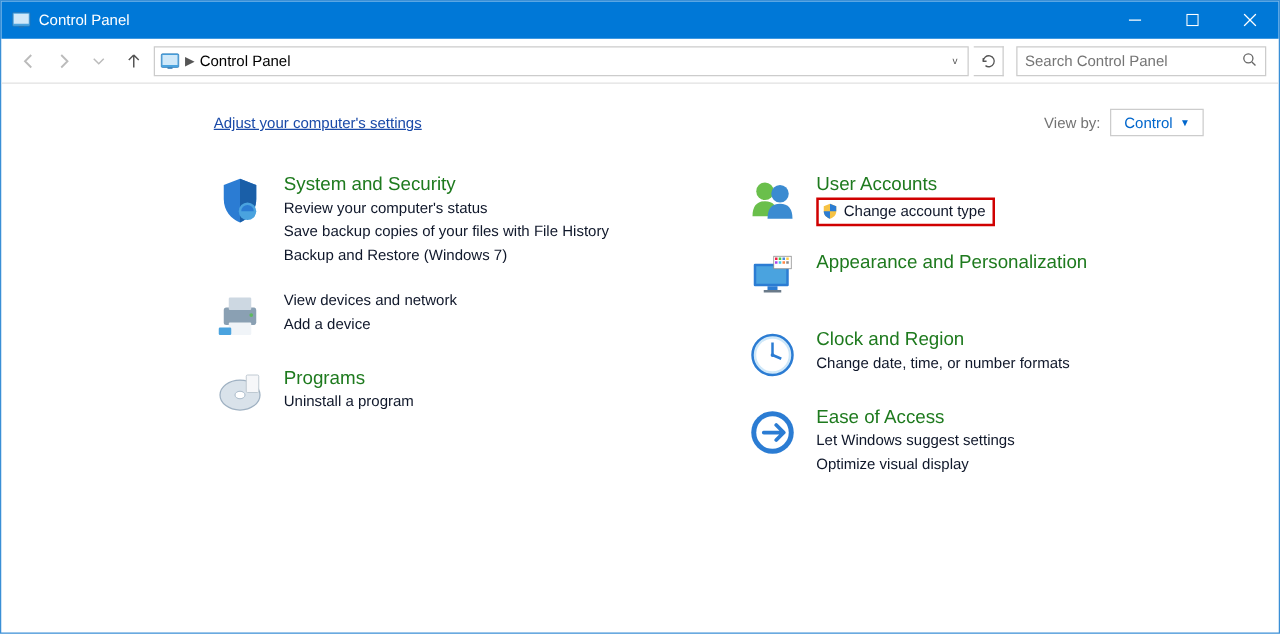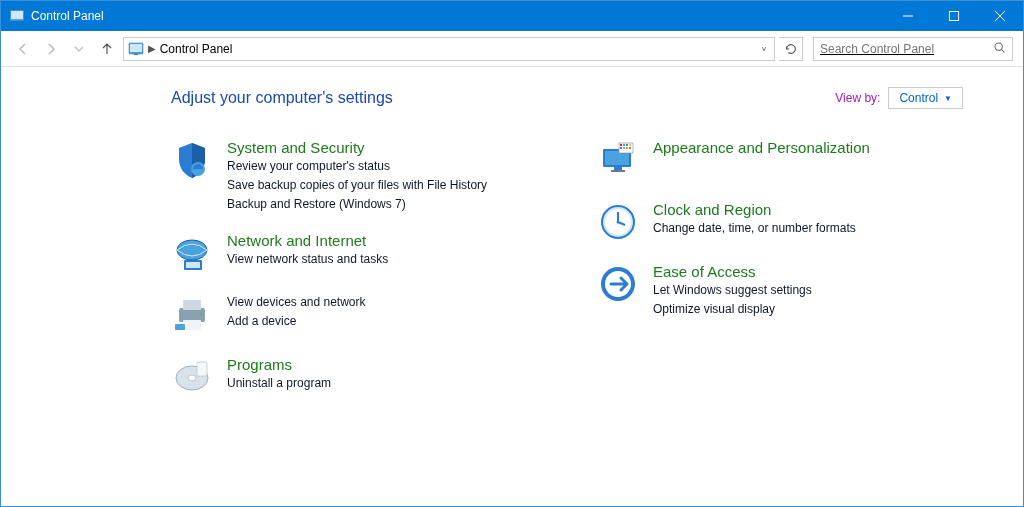--- a/index.html
+++ b/index.html
@@ -14,28 +14,28 @@
 .navbar { height: 36px; border-bottom: 1px solid #e1e1e1; display: flex; align-items: center; padding: 0 10px; gap: 4px; }
 .navbtn { width: 24px; height: 24px; display: flex; align-items: center; justify-content: center; color: #888; }
 .navbtn.active { color: #333; }
 .addrgroup { flex: 1; display: flex; align-items: center; height: 24px; border: 1px solid #ccc; background: #fff; padding: 0 4px; gap: 4px; }
 .addr-icon svg { width: 16px; height: 16px; display: block; }
 .addr-sep { color: #555; font-size: 10px; }
 .addr-text { font-size: 12px; color: #000; }
 .addr-spacer { flex: 1; }
 .addr-drop { font-size: 8px; color: #555; padding: 0 4px; }
 .refreshbtn { width: 24px; height: 24px; display: flex; align-items: center; justify-content: center; border: 1px solid #ccc; border-left: none; }
-.searchbox { width: 200px; height: 24px; border: 1px solid #ccc; margin-left: 6px; display: flex; align-items: center; padding: 0 6px; justify-content: space-between; text-decoration: underline; }
+.searchbox { width: 200px; height: 24px; border: 1px solid #ccc; margin-left: 6px; display: flex; align-items: center; padding: 0 6px; justify-content: space-between; }
 .searchbox input { border: none; outline: none; font-size: 12px; color: #666; width: 160px; font-family: inherit; }
 .searchbox .mag { color: #555; }
 .content { padding: 20px 60px 20px 170px; }
 .header-row { display: flex; justify-content: space-between; align-items: center; margin-bottom: 30px; }
-.header-title { font-size: 16px; color: #1a4aa8; font-weight: 400; }
+.header-title { font-size: 12px; color: #1a4aa8; font-weight: 400; text-decoration: underline; }
 .viewby { display: flex; align-items: center; gap: 8px; font-size: 12px; }
-.viewby-label { color: #a21caf; }
+.viewby-label { color: #737373; }
 .viewby-select { border: 1px solid #ccc; padding: 3px 10px; color: #0066cc; display: flex; align-items: center; gap: 6px; }
 .columns { display: flex; gap: 60px; }
 .col { flex: 1; }
 .category { display: flex; gap: 14px; margin-bottom: 20px; }
 .cat-icon { width: 42px; height: 42px; flex-shrink: 0; display: flex; align-items: center; justify-content: center; }
 .cat-icon svg { width: 42px; height: 42px; }
 .cat-body { display: flex; flex-direction: column; gap: 2px; }
 .cat-title { color: #1e7a1e; font-size: 15px; font-weight: 400; }
 .cat-link { color: #0f172a; font-size: 12px; line-height: 1.4; }
 .highlight-box { border: 2px solid #d00000; display: inline-flex; align-items: center; gap: 4px; padding: 1px 6px 1px 2px; }
@@ -153,35 +153,20 @@
             </svg>
         </div>
         <div class="cat-body">
           <a class="cat-title">System and Security</a>
           <a class="cat-link">Review your computer's status</a>
           <a class="cat-link">Save backup copies of your files with File History</a>
           <a class="cat-link">Backup and Restore (Windows 7)</a>
         </div>
       </div>
 
-      <div class="category">
-        <div class="cat-icon">
-          <svg viewBox="0 0 42 42">
-              <ellipse cx="21" cy="18" rx="15" ry="10" fill="#4aa3df"></ellipse>
-              <ellipse cx="21" cy="18" rx="15" ry="10" fill="none" stroke="#1a5fa8" stroke-width="1"></ellipse>
-              <path d="M6 18 Q21 6 36 18 Q21 30 6 18" fill="none" stroke="#cfe8f9" stroke-width="1"></path>
-              <rect x="13" y="28" width="18" height="10" rx="1" fill="#2b7cd3"></rect>
-              <rect x="15" y="30" width="14" height="6" fill="#cfe8f9"></rect>
-            </svg>
-        </div>
-        <div class="cat-body">
-          <a class="cat-title">Network and Internet</a>
-          <a class="cat-link">View network status and tasks</a>
-        </div>
-      </div>
 
       <div class="category">
         <div class="cat-icon">
           <svg viewBox="0 0 42 42">
               <rect x="8" y="14" width="26" height="14" rx="2" fill="#8aa0b3"></rect>
               <rect x="12" y="6" width="18" height="10" rx="1" fill="#cdd8e2"></rect>
               <rect x="12" y="26" width="18" height="10" rx="1" fill="#f0f4f8"></rect>
               <circle cx="30" cy="20" r="1.5" fill="#5fb85f"></circle>
               <rect x="4" y="30" width="10" height="6" rx="1" fill="#4aa3df"></rect>
             </svg>
@@ -204,20 +189,43 @@
         <div class="cat-body">
           <a class="cat-title">Programs</a>
           <a class="cat-link">Uninstall a program</a>
         </div>
       </div>
 
     </div>
 
     <div class="col">
 
+      <div class="category">
+        <div class="cat-icon">
+          <svg viewBox="0 0 42 42">
+              <circle cx="15" cy="14" r="7" fill="#6abf4b"></circle>
+              <path d="M5 34 Q5 22 15 22 Q25 22 25 34 Z" fill="#6abf4b"></path>
+              <circle cx="27" cy="16" r="7" fill="#3b8bd1"></circle>
+              <path d="M17 36 Q17 24 27 24 Q37 24 37 36 Z" fill="#3b8bd1"></path>
+            </svg>
+        </div>
+        <div class="cat-body">
+          <a class="cat-title">User Accounts</a>
+          <span class="highlight-box">
+            <span class="shield-mini">
+              <svg viewBox="0 0 14 14">
+                  <path d="M7 1 L12 3 V7 C12 10 10 12 7 13 C4 12 2 10 2 7 V3 Z" fill="#f6c244"></path>
+                  <path d="M7 1 L12 3 V7 H7 Z" fill="#2b7cd3"></path>
+                  <path d="M7 7 H2 V7 C2 10 4 12 7 13 Z" fill="#2b7cd3"></path>
+                </svg>
+            </span>
+            <a class="cat-link">Change account type</a>
+          </span>
+        </div>
+      </div>
 
       <div class="category">
         <div class="cat-icon">
           <svg viewBox="0 0 42 42">
               <rect x="6" y="10" width="28" height="18" rx="1" fill="#2b7cd3"></rect>
               <rect x="8" y="12" width="24" height="14" fill="#4aa3df"></rect>
               <rect x="17" y="28" width="8" height="3" fill="#2b7cd3"></rect>
               <rect x="14" y="31" width="14" height="2" fill="#6a7a89"></rect>
               <rect x="22" y="4" width="14" height="10" fill="#fff" stroke="#888" stroke-width="0.6"></rect>
               <rect x="23" y="5" width="2" height="2" fill="#e24"></rect>

